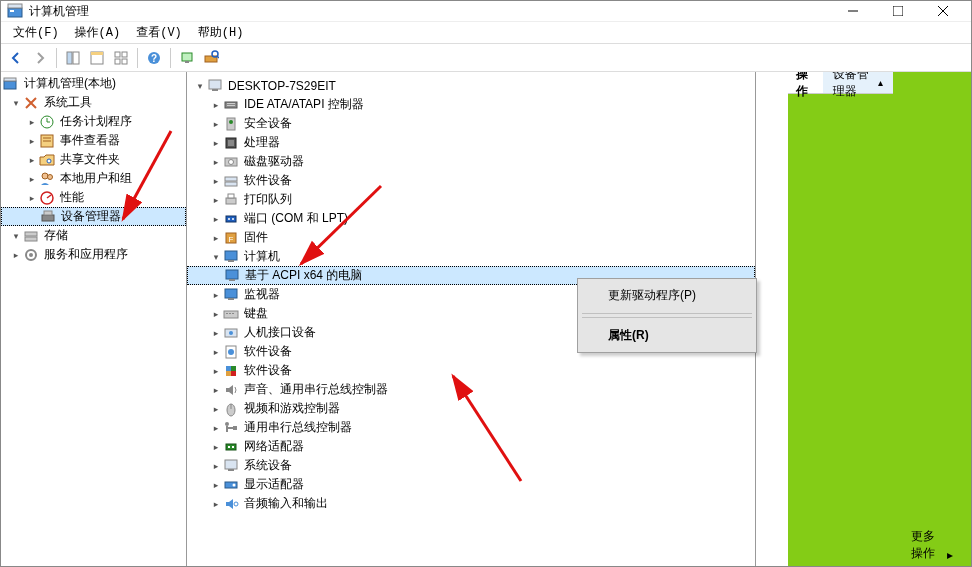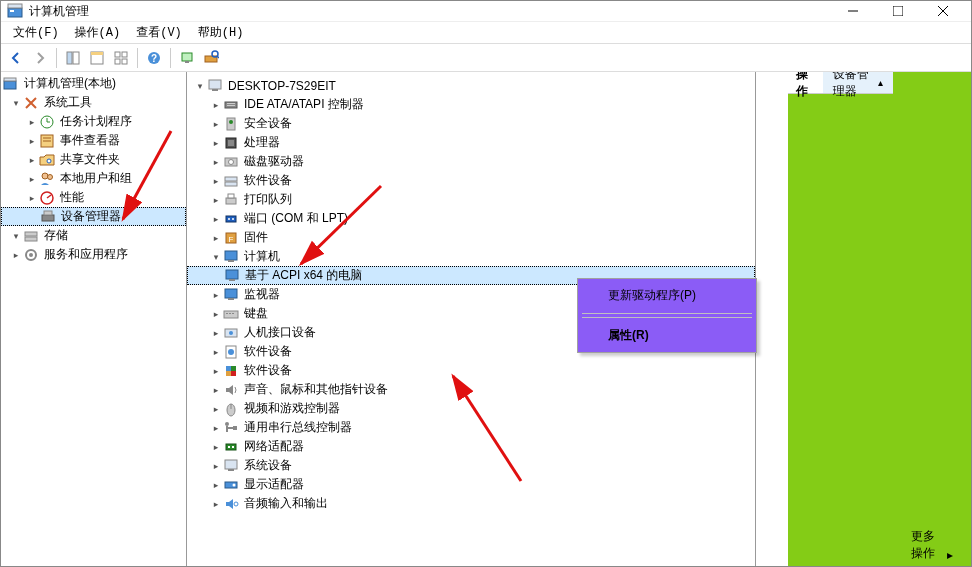--- a/index.html
+++ b/index.html
@@ -23,21 +23,21 @@
   .expander { width: 14px; height: 14px; display: flex; align-items: center; justify-content: center; font-size: 9px; color: #555; cursor: pointer; }
   .ticon { width: 16px; height: 16px; margin: 0 3px 0 0; }
   .tlabel { padding-left: 2px; }
   .midpane { flex: 1; display: flex; flex-direction: column; border-right: 1px solid #999; position: relative; }
   .midtree { flex: 1; overflow: auto; padding: 4px 0; }
   .rightpane { width: 183px; display: flex; flex-direction: row; background: #84cc16; margin-left: 32px; }
   .rphead { height: 22px; border-bottom: 1px solid #ccc; display: flex; align-items: center; padding: 0 8px; font-weight: bold; background: #fff; }
   .rpsub { height: 22px; display: flex; align-items: center; justify-content: space-between; padding: 0 10px; background: #e5f1fb; border-bottom: 1px solid #ccc; }
   .rpsub .arrow { font-size: 10px; }
   .rpaction { display: flex; align-items: flex-end; justify-content: space-between; padding: 4px 18px; cursor: pointer; }
-  .ctxmenu { position: absolute; background: #8b5cf6; border: 1px solid #a0a0a0; box-shadow: 3px 3px 3px rgba(0,0,0,0.2); padding: 2px; z-index: 100; width: 180px; }
+  .ctxmenu { position: absolute; background: #e5e5e5; border: 1px solid #a0a0a0; box-shadow: 3px 3px 3px rgba(0,0,0,0.2); padding: 2px; z-index: 100; width: 180px; }
   .ctxrow { padding: 6px 22px 6px 28px; cursor: pointer; font-size: 12px; }
   .ctxsep { height: 1px; background: #c0c0c0; margin: 3px 2px; }
   .arrow-annot { position: absolute; z-index: 50; pointer-events: none; }
   svg.ico { width: 16px; height: 16px; display: block; }
 </style>
 </head>
 <body>
 
 <div class="window">
 
@@ -413,21 +413,21 @@
               <span class="tlabel">软件设备</span>
             </div>
             <div class="treerow" style="padding-left: 22px;">
               <span class="expander">▸</span>
               <span class="ticon">
                 <svg class="ico" viewBox="0 0 16 16">
                   <path d="M3 6 L6 6 L10 3 L10 13 L6 10 L3 10 Z" fill="#888"></path>
                   <path d="M12 5 Q14 8 12 11" fill="none" stroke="#888"></path>
                 </svg>
               </span>
-              <span class="tlabel">声音、鼠标和其他指针设备</span>
+              <span class="tlabel">声音、通用串行总线控制器</span>
             </div>
             <div class="treerow" style="padding-left: 22px;">
               <span class="expander">▸</span>
               <span class="ticon">
                 <svg class="ico" viewBox="0 0 16 16">
                   <ellipse cx="8" cy="9" rx="4" ry="6" fill="#ccc" stroke="#888"></ellipse>
                   <line x1="8" y1="3" x2="8" y2="8" stroke="#888"></line>
                 </svg>
               </span>
               <span class="tlabel">视频和游戏控制器</span>

